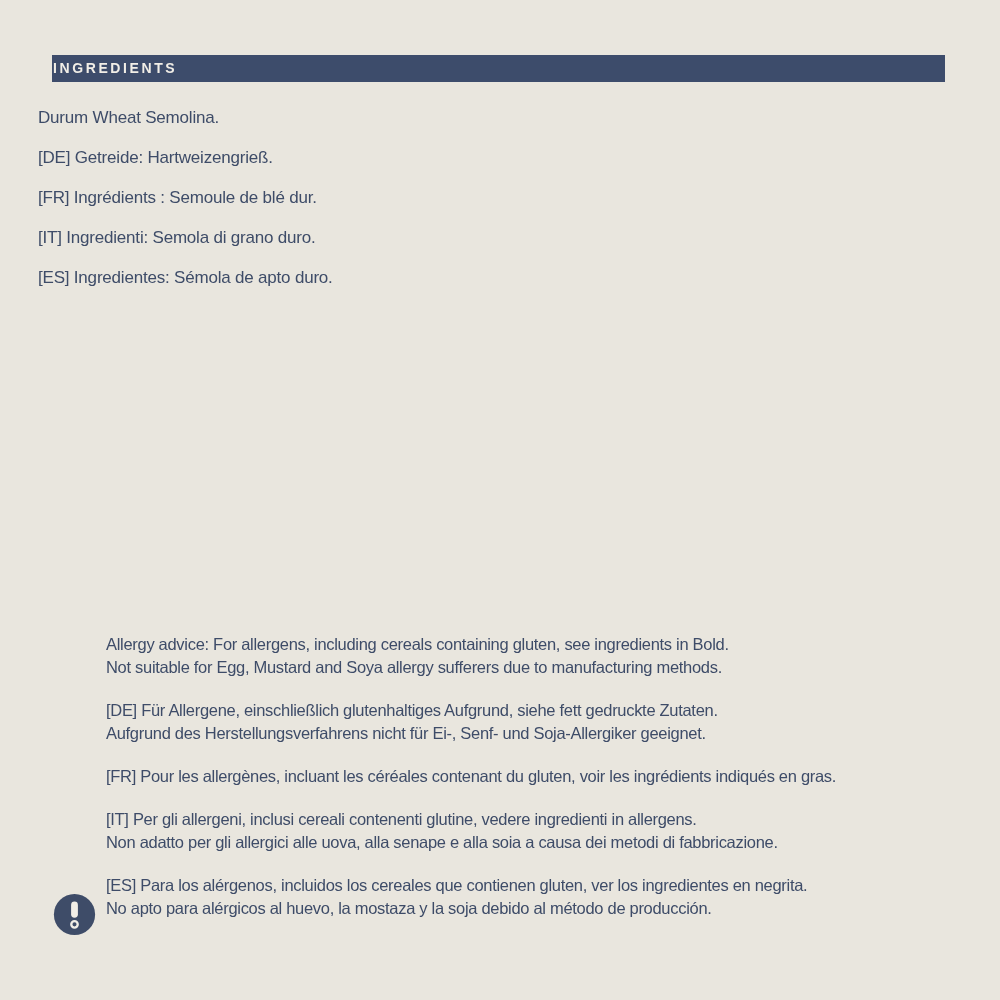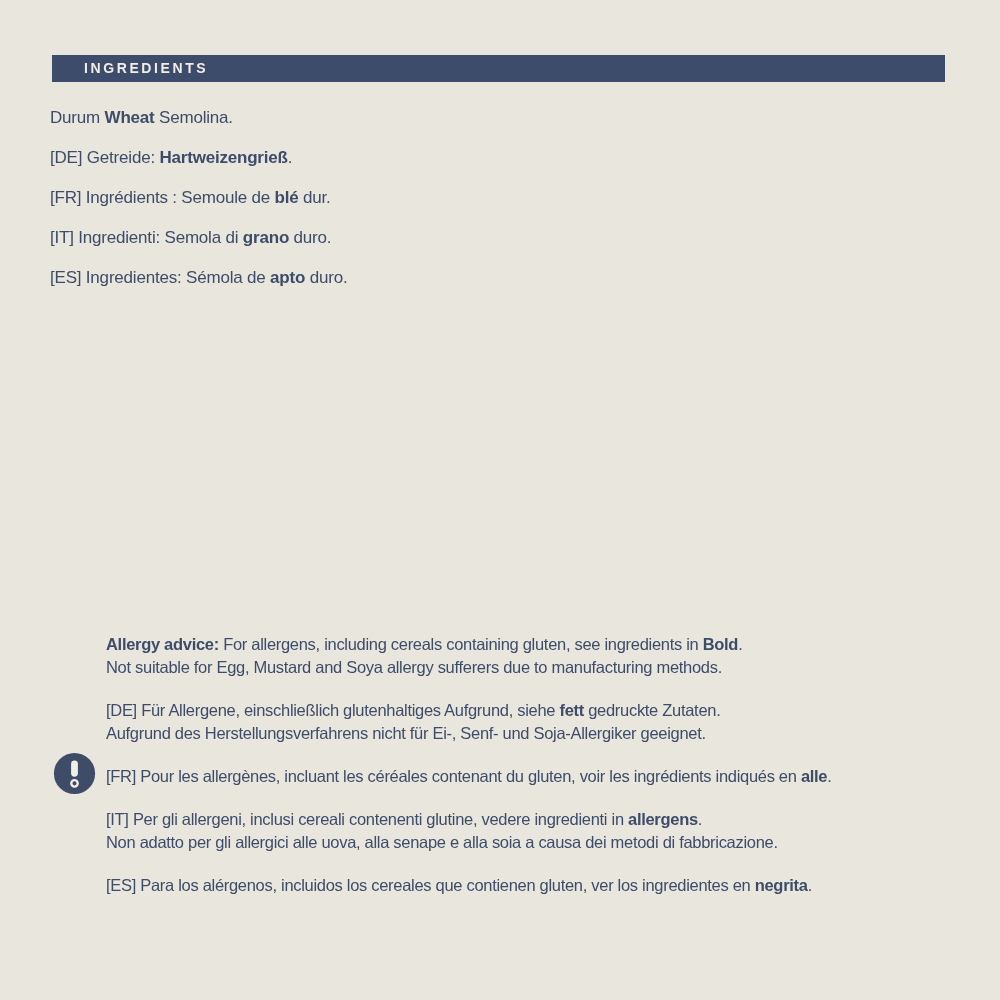--- a/index.html
+++ b/index.html
@@ -21,42 +21,42 @@
     height: 27px;
     background: var(--bar, #3d4c6b);
     display: flex;
     align-items: center;
   }
   .header-bar .bar-label {
     color: var(--bar-text, #f1eee7);
     font-size: 14px;
     font-weight: 700;
     letter-spacing: 2.6px;
-    padding-left: 32px;
+    padding-left: 1px;
     line-height: 27px;
   }
   .ingredients {
-    margin: 16px 40px 0 50px;
+    margin: 16px 40px 0 38px;
     color: var(--ink, #3e4c68);
   }
   .ingredients .ing-line {
     height: 40px;
     display: flex;
     align-items: center;
     font-size: 17px;
     letter-spacing: -0.2px;
     white-space: pre;
   }
   .allergy {
     position: absolute;
     left: 53px;
     top: 578px;
     right: 44px;
     display: flex;
-    align-items: center;
+    align-items: flex-end;
     color: var(--ink, #3e4c68);
   }
   .alert-icon {
     width: 43px;
     height: 43px;
     flex: 0 0 43px;
     margin-top: 1px;
   }
   .allergy-text {
     margin-left: 10px;
@@ -65,21 +65,21 @@
   .allergy-para {
     margin-bottom: 20px;
   }
   .allergy-para:last-child { margin-bottom: 16px; }
   .allergy-para .al-line {
     font-size: 16.5px;
     line-height: 23px;
     letter-spacing: -0.3px;
     white-space: pre;
   }
-  .b { font-weight: 700; }
+  .b { font-weight: 400; }
 </style>
 </head>
 <body>
 
 <div class="page">
 
   <div class="header-bar">
     <span class="bar-label">INGREDIENTS</span>
   </div>
 
@@ -100,25 +100,26 @@
     <div class="allergy-text">
         <div class="allergy-para">
           <div class="al-line"><span class="b">Allergy advice:</span><span> For allergens, including cereals containing gluten, see ingredients in </span><span class="b">Bold</span><span>.</span></div>
           <div class="al-line"><span>Not suitable for Egg, Mustard and Soya allergy sufferers due to manufacturing methods.</span></div>
         </div>
         <div class="allergy-para">
           <div class="al-line"><span>[DE] Für Allergene, einschließlich glutenhaltiges Aufgrund, siehe </span><span class="b">fett</span><span> gedruckte Zutaten.</span></div>
           <div class="al-line"><span>Aufgrund des Herstellungsverfahrens nicht für Ei-, Senf- und Soja-Allergiker geeignet.</span></div>
         </div>
         <div class="allergy-para">
-          <div class="al-line"><span>[FR] Pour les allergènes, incluant les céréales contenant du gluten, voir les ingrédients indiqués en </span><span class="b">alle</span><span>.</span></div>
+          <div class="al-line"><span>[FR] Pour les allergènes, incluant les céréales contenant du gluten, voir les ingrédients indiqués en </span><span class="b">gras</span><span>.</span></div>
         </div>
         <div class="allergy-para">
           <div class="al-line"><span>[IT] Per gli allergeni, inclusi cereali contenenti glutine, vedere ingredienti in </span><span class="b">allergens</span><span>.</span></div>
           <div class="al-line"><span>Non adatto per gli allergici alle uova, alla senape e alla soia a causa dei metodi di fabbricazione.</span></div>
         </div>
         <div class="allergy-para">
           <div class="al-line"><span>[ES] Para los alérgenos, incluidos los cereales que contienen gluten, ver los ingredientes en </span><span class="b">negrita</span><span>.</span></div>
+          <div class="al-line"><span>No apto para alérgicos al huevo, la mostaza y la soja debido al método de producción.</span></div>
         </div>
       </div>
   </div>
 
 </div>
 
 </body></html>

